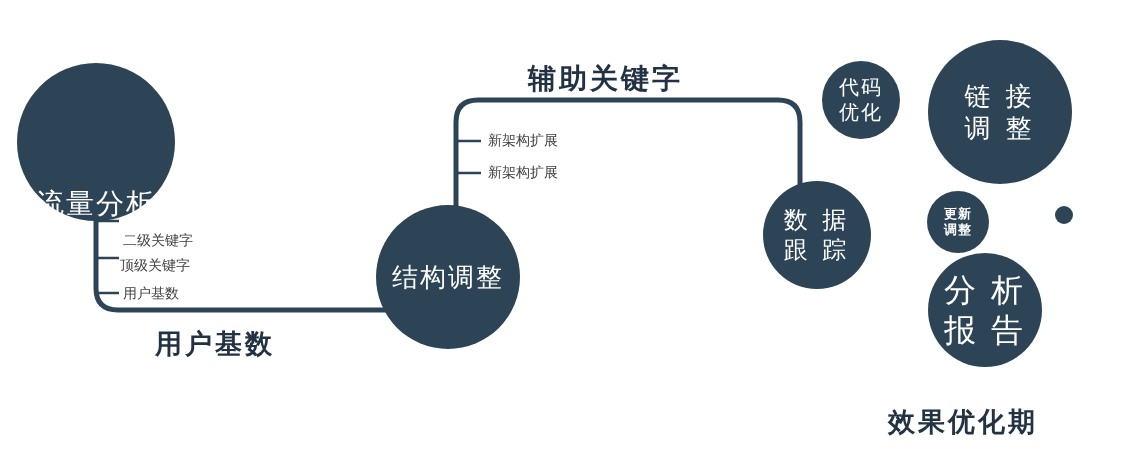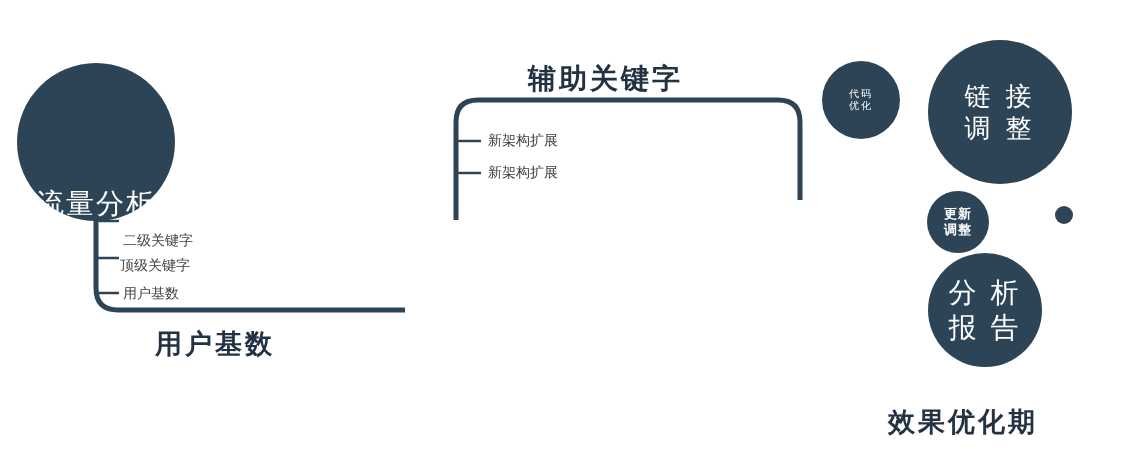--- a/index.html
+++ b/index.html
@@ -32,24 +32,24 @@
     flex-direction:column;
     align-items:center;
     justify-content:center;
     text-align:center;
     line-height:1.25;
   }
   .node span{display:block;}
   .node-traffic  {left:17px;  top:63px;  width:158px; height:158px; font-size:28px; letter-spacing:2px;justify-content:flex-end;}
   .node-structure{left:376px; top:205px; width:144px; height:144px; font-size:26px; letter-spacing:2px;}
   .node-tracking {left:763px; top:181px; width:108px; height:108px; font-size:24px; letter-spacing:4px;}
-  .node-code     {left:822px; top:61px;  width:78px;  height:78px;  font-size:10px; letter-spacing:2px;}
+  .node-code     {left:822px; top:61px;  width:78px;  height:78px;  font-size:20px; letter-spacing:2px;}
   .node-link     {left:928px; top:40px;  width:144px; height:144px; font-size:26px; letter-spacing:4px;}
   .node-update   {left:927px; top:191px; width:62px;  height:62px;  font-size:13px; font-weight:600; letter-spacing:1px;}
-  .node-report   {left:928px; top:253px; width:114px; height:114px; font-size:28px; letter-spacing:3px;}
+  .node-report   {left:928px; top:253px; width:114px; height:114px; font-size:32px; letter-spacing:3px;}
   .node-dot      {left:1055px;top:206px; width:18px;  height:18px;}
   .edge-label{
     position:absolute;
     color:var(--label-ink);
     white-space:nowrap;
   }
   .label-keyword-bearing{left:528px; top:60px;  font-size:28px; font-weight:600; letter-spacing:3px;}
   .label-user-base      {left:155px; top:326px; font-size:27px; font-weight:700; letter-spacing:3px;}
   .label-phase          {left:888px; top:404px; font-size:27px; font-weight:600; letter-spacing:3px;}
   .branch-label{
@@ -80,21 +80,28 @@
     <path d="M 456 220 L 456 122 Q 456 100 478 100 L 778 100 Q 800 100 800 122 L 800 200" stroke="currentColor" stroke-width="5"></path>
 
     <path d="M 456 141 L 481 141" stroke="currentColor" stroke-width="2.5"></path>
     <path d="M 456 173 L 481 173" stroke="currentColor" stroke-width="2.5"></path>
   </svg>
 
   <div class="node node-traffic">
     <span>流量分析</span>
   </div>
 
+  <div class="node node-structure">
+    <span>结构调整</span>
+  </div>
 
+  <div class="node node-tracking">
+    <span>数 据</span>
+    <span>跟 踪</span>
+  </div>
 
   <div class="node node-code">
     <span>代码</span>
     <span>优化</span>
   </div>
 
   <div class="node node-link">
     <span>链 接</span>
     <span>调 整</span>
   </div>

